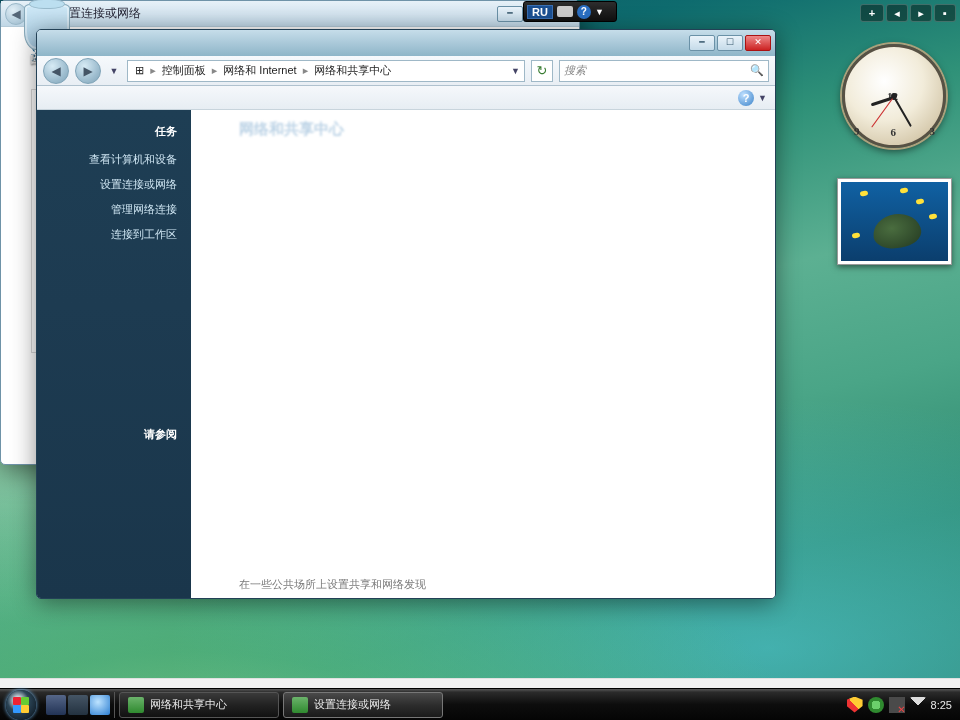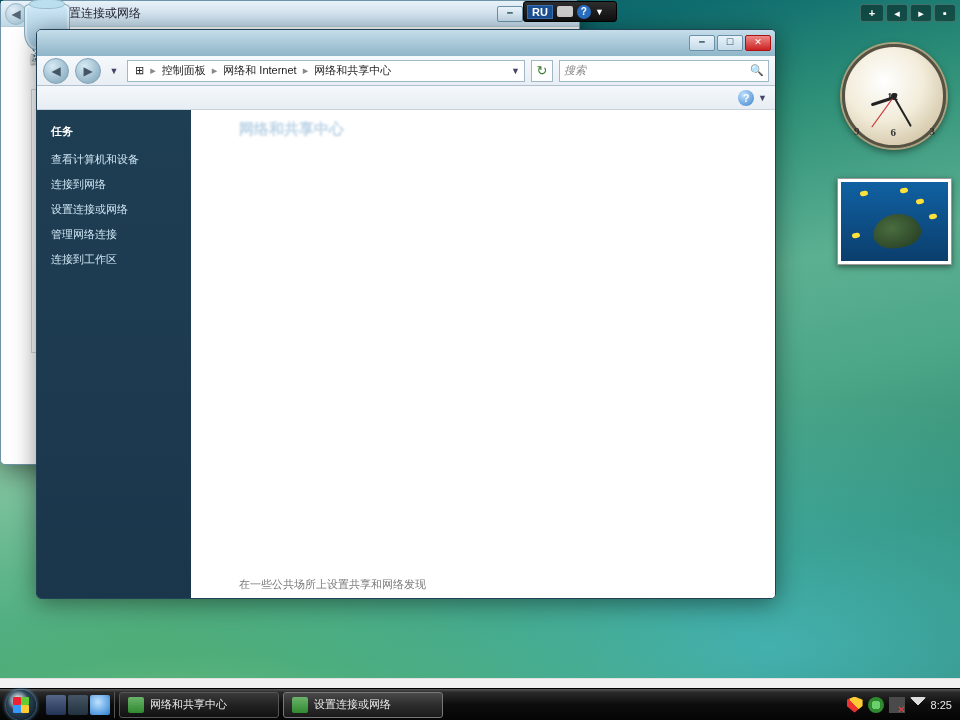--- a/index.html
+++ b/index.html
@@ -78,21 +78,21 @@
 .navbtn { width:26px; height:26px; border-radius:50%; background:radial-gradient(circle at 35% 30%,#d7ebf5,#9fbed0 60%,#7fa3b7); border:1px solid #7fa3b7; display:flex; align-items:center; justify-content:center; color:#456; font-size:12px;}
 .navbtn.sm { width:14px; height:26px; border-radius:0; border:none; background:none; font-size:9px; color:#446;}
 .addrbox { flex:1; height:22px; background:#fff; border:1px solid #9fb8c7; display:flex; align-items:center; font-size:11px; color:#222; padding:0 4px; gap:2px;}
 .addrbox .sep { color:#888; padding:0 1px;}
 .addrbox .seg { padding:0 3px;}
 .addr-refresh { width:22px; height:22px; background:#fff; border:1px solid #9fb8c7; color:#3a7d33; font-size:13px; text-align:center; line-height:20px;}
 .searchbox { width:210px; height:22px; background:#fff; border:1px solid #9fb8c7; display:flex; align-items:center; padding:0 4px; color:#888; font-size:11px; font-style:italic;}
 .searchbox .mag { margin-left:auto; color:#3a6ea5; font-style:normal;}
 .helprow { height:24px; background:linear-gradient(to bottom,#f5f8fb,#e7edf3); border-bottom:1px solid #c8d4dc; display:flex; justify-content:flex-end; align-items:center; padding:0 8px; gap:4px; }
 .helprow .q { width:16px; height:16px; border-radius:50%; background:radial-gradient(circle at 35% 30%,#bfe0ff,#3b82c9); color:#fff; font:bold 11px/16px sans-serif; text-align:center; }
-.cp-body { position:absolute; top:80px; left:0; right:0; bottom:0; display:flex;}
+.cp-body { position:absolute; top:80px; left:0; right:0; bottom:0; display:flex;text-align:right;}
 .cp-side { width:154px; background:linear-gradient(to bottom,#1e3e54,#1d3b51 40%,#1a364b); color:#cfe6f3; font-size:11px; padding:14px 0 10px;}
 .cp-side h4 { font-size:11px; font-weight:bold; color:#fff; padding:0 14px 8px;}
 .cp-side ul { list-style:none;}
 .cp-side li { padding:5px 14px; cursor:pointer;}
 .cp-side .spacer { height:180px;}
 .cp-main { flex:1; background:#fff; position:relative; color:#333; font-size:12px;}
 .cp-main .blurry { position:absolute; top:10px; left:48px; color:#bcd3e6; font-size:15px; font-weight:bold; filter:blur(1px);}
 .cp-main .foot-blurry { position:absolute; bottom:6px; left:48px; color:#7a7a7a; font-size:11px; filter:blur(0.6px);}
 
 
@@ -221,26 +221,26 @@
     </div>
     <div class="helprow">
       <div class="q">?</div>
       <span style="font-size:9px;color:#446;">▼</span>
     </div>
     <div class="cp-body">
       <div class="cp-side">
         <h4>任务</h4>
         <ul>
           <li>查看计算机和设备</li>
-          <li>连接到网络</li>
           <li>设置连接或网络</li>
           <li>管理网络连接</li>
           <li>连接到工作区</li>
         </ul>
         <div class="spacer"></div>
+        <h4>请参阅</h4>
       </div>
       <div class="cp-main">
         <div class="blurry">网络和共享中心</div>
         <div class="foot-blurry">在一些公共场所上设置共享和网络发现</div>
       </div>
     </div>
   </div>
 
   <div id="wz-win">
     <div class="glassbar">

